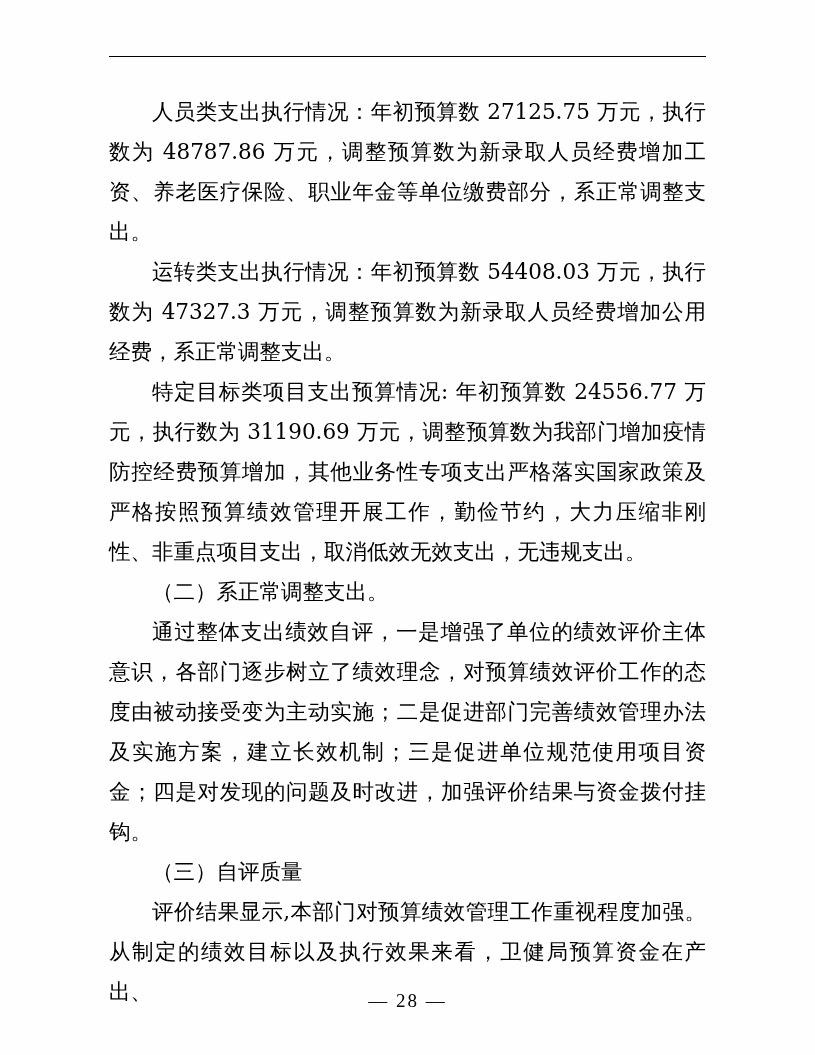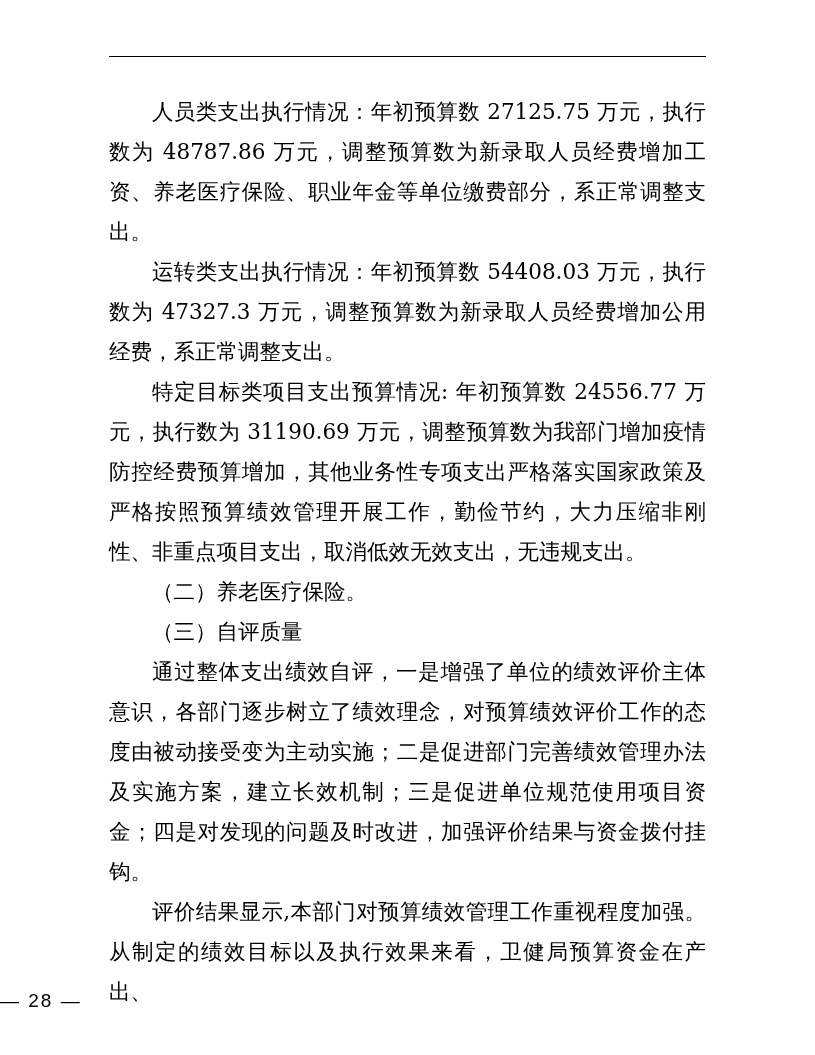--- a/index.html
+++ b/index.html
@@ -47,36 +47,36 @@
     font-family: "DejaVu Serif", "Liberation Serif", serif;
   }
   p.para + p.para {
     margin-top: 0;
   }
   .footer {
     position: absolute;
     left: 0;
     top: 990px;
     width: 815px;
-    text-align: left;
+    text-align: center;
     font-size: 19px;
-    font-family: Liberation Sans, sans-serif;
+    font-family: Liberation Serif, serif;
     letter-spacing: 2px;
   }
 </style>
 </head>
 <body>
 
 <div class="page">
   <div class="top-rule"></div>
 
   <div class="content">
     <p class="para">人员类支出执行情况：年初预算数 27125.75 万元，执行数为 48787.86 万元，调整预算数为新录取人员经费增加工资、养老医疗保险、职业年金等单位缴费部分，系正常调整支出。</p>
     <p class="para">运转类支出执行情况：年初预算数 54408.03 万元，执行数为 47327.3 万元，调整预算数为新录取人员经费增加公用经费，系正常调整支出。</p>
     <p class="para">特定目标类项目支出预算情况: 年初预算数 24556.77 万元，执行数为 31190.69 万元，调整预算数为我部门增加疫情防控经费预算增加，其他业务性专项支出严格落实国家政策及严格按照预算绩效管理开展工作，勤俭节约，大力压缩非刚性、非重点项目支出，取消低效无效支出，无违规支出。</p>
-    <p class="para">（二）养老医疗保险。</p>
+    <p class="para">（二）系正常调整支出。</p>
+    <p class="para">通过整体支出绩效自评，一是增强了单位的绩效评价主体意识，各部门逐步树立了绩效理念，对预算绩效评价工作的态度由被动接受变为主动实施；二是促进部门完善绩效管理办法及实施方案，建立长效机制；三是促进单位规范使用项目资金；四是对发现的问题及时改进，加强评价结果与资金拨付挂钩。</p>
     <p class="para">（三）自评质量</p>
-    <p class="para">通过整体支出绩效自评，一是增强了单位的绩效评价主体意识，各部门逐步树立了绩效理念，对预算绩效评价工作的态度由被动接受变为主动实施；二是促进部门完善绩效管理办法及实施方案，建立长效机制；三是促进单位规范使用项目资金；四是对发现的问题及时改进，加强评价结果与资金拨付挂钩。</p>
     <p class="para">评价结果显示,本部门对预算绩效管理工作重视程度加强。从制定的绩效目标以及执行效果来看，卫健局预算资金在产出、</p>
   </div>
 
   <div class="footer">— 28 —</div>
 </div>
 
 </body></html>

